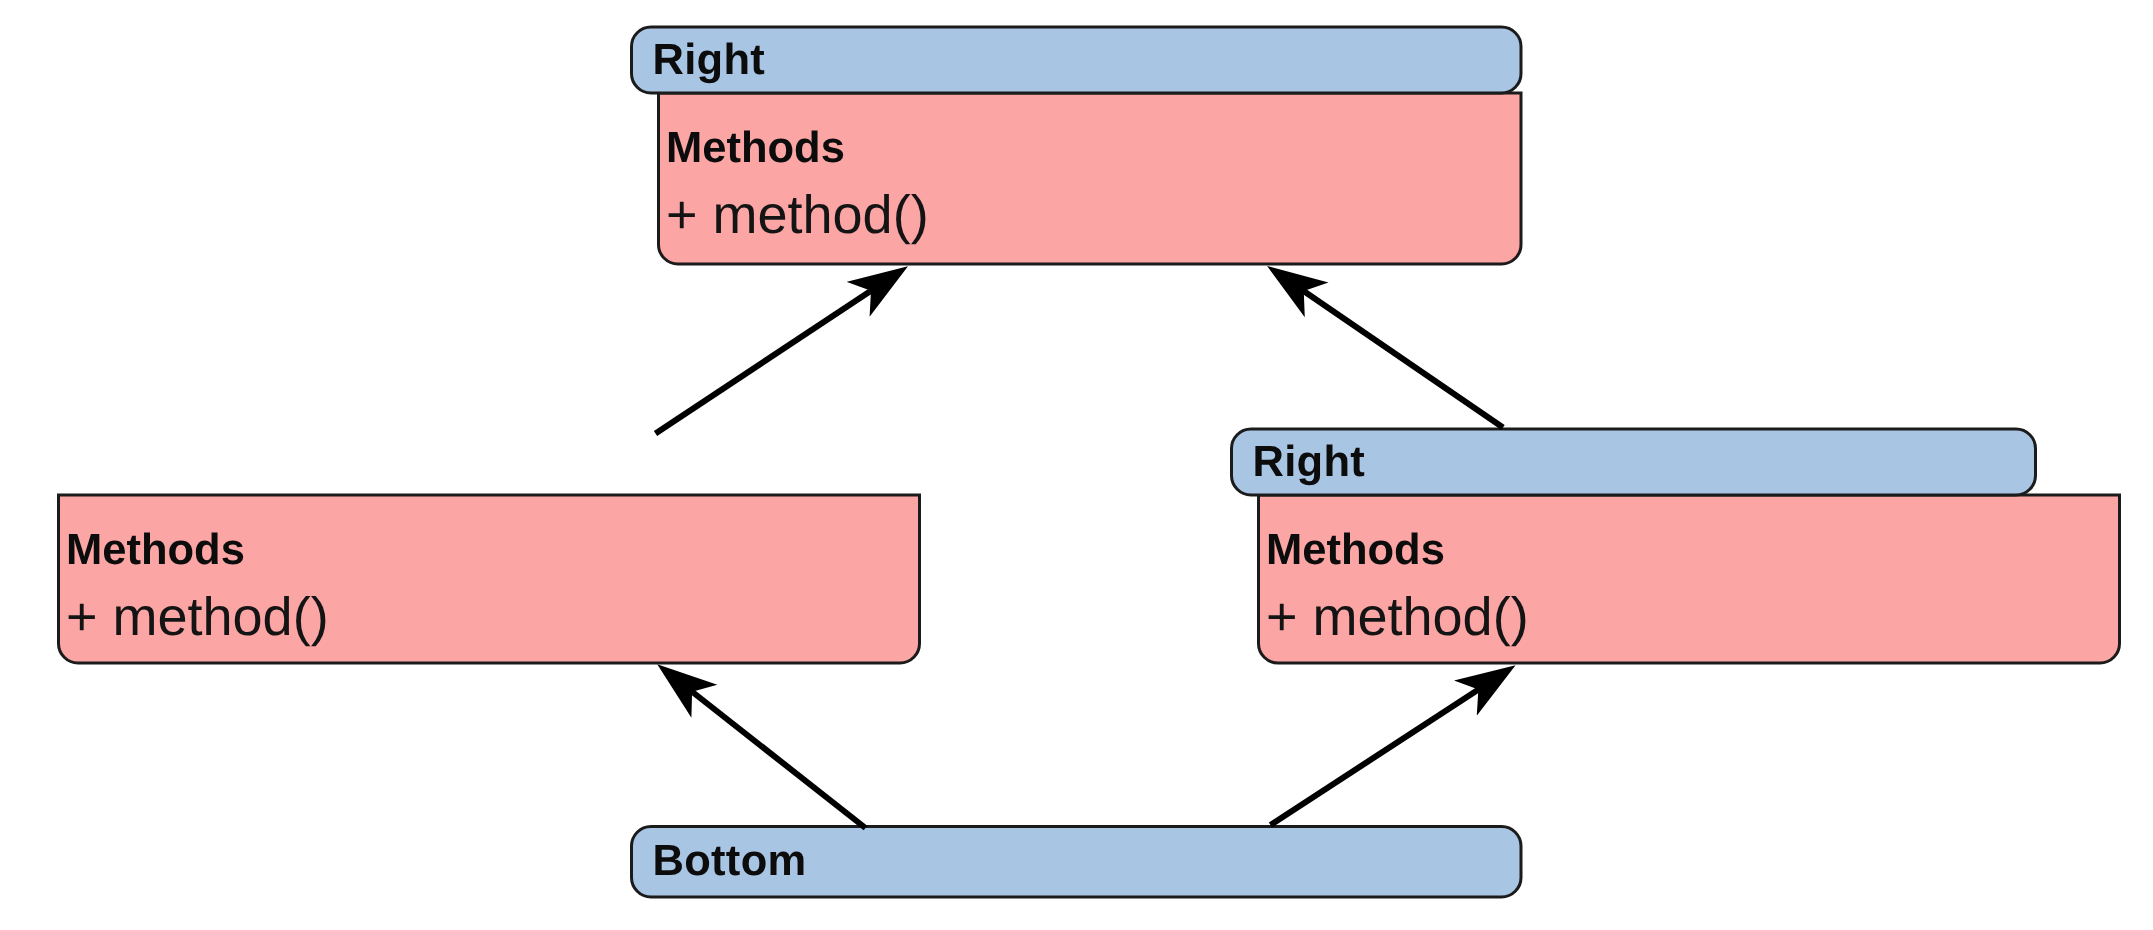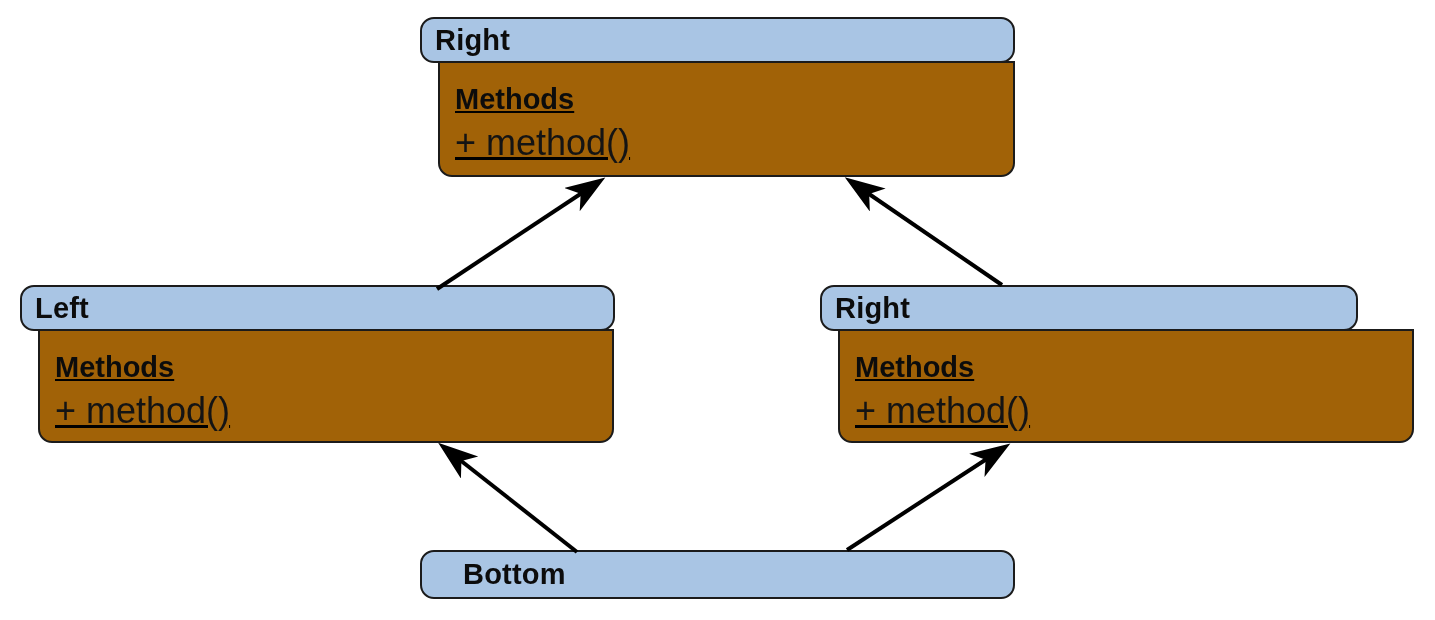--- a/index.html
+++ b/index.html
@@ -33,26 +33,25 @@
     font-weight: bold;
     font-size: 29px;
     color: #0c0c0c;
     padding-left: 13px;
     white-space: nowrap;
     letter-spacing: 0.2px;
   }
   .node-body {
     position: absolute;
     box-sizing: border-box;
-    background: #a16207;
+    background: #fca5a5;
     border: 2px solid #1b1b1b;
     border-radius: 0 0 14px 14px;
     z-index: 2;
-    padding: 14px 10px 0 15px;
-    text-decoration: underline;
+    padding: 14px 10px 0 4px;
   }
   .section-label {
     font-weight: bold;
     font-size: 29px;
     color: #0c0c0c;
     line-height: 44px;
     white-space: nowrap;
   }
   .member {
     font-size: 36px;
@@ -68,21 +67,21 @@
 
   .node-left   { left: 20px;  top: 285px; width: 595px; height: 158px; }
   .node-left   .node-header { width: 595px; }
   .node-left   .node-body   { left: 18px; top: 44px; width: 576px; height: 114px; }
 
   .node-right  { left: 820px; top: 285px; width: 594px; height: 158px; }
   .node-right  .node-header { width: 538px; }
   .node-right  .node-body   { left: 18px; top: 44px; width: 576px; height: 114px; }
 
   .node-bottom { left: 420px; top: 550px; width: 595px; height: 49px; }
-  .node-bottom .node-header { width: 595px; height: 49px; padding-left: 28px; }
+  .node-bottom .node-header { width: 595px; height: 49px; }
 
   .edges-layer {
     position: absolute;
     left: 0;
     top: 0;
     width: 1435px;
     height: 620px;
     z-index: 5;
     pointer-events: none;
   }
@@ -109,23 +108,20 @@
     <div class="node-header">
       <span class="node-title">Right</span>
     </div>
   </div>
 
   <div class="node node-left">
     <div class="node-body">
       <div class="section-label">Methods</div>
       <div class="member">+ method()</div>
     </div>
-    <div class="node-header">
-      <span class="node-title">Left</span>
-    </div>
   </div>
 
   <div class="node node-right">
     <div class="node-body">
       <div class="section-label">Methods</div>
       <div class="member">+ method()</div>
     </div>
     <div class="node-header">
       <span class="node-title">Right</span>
     </div>

